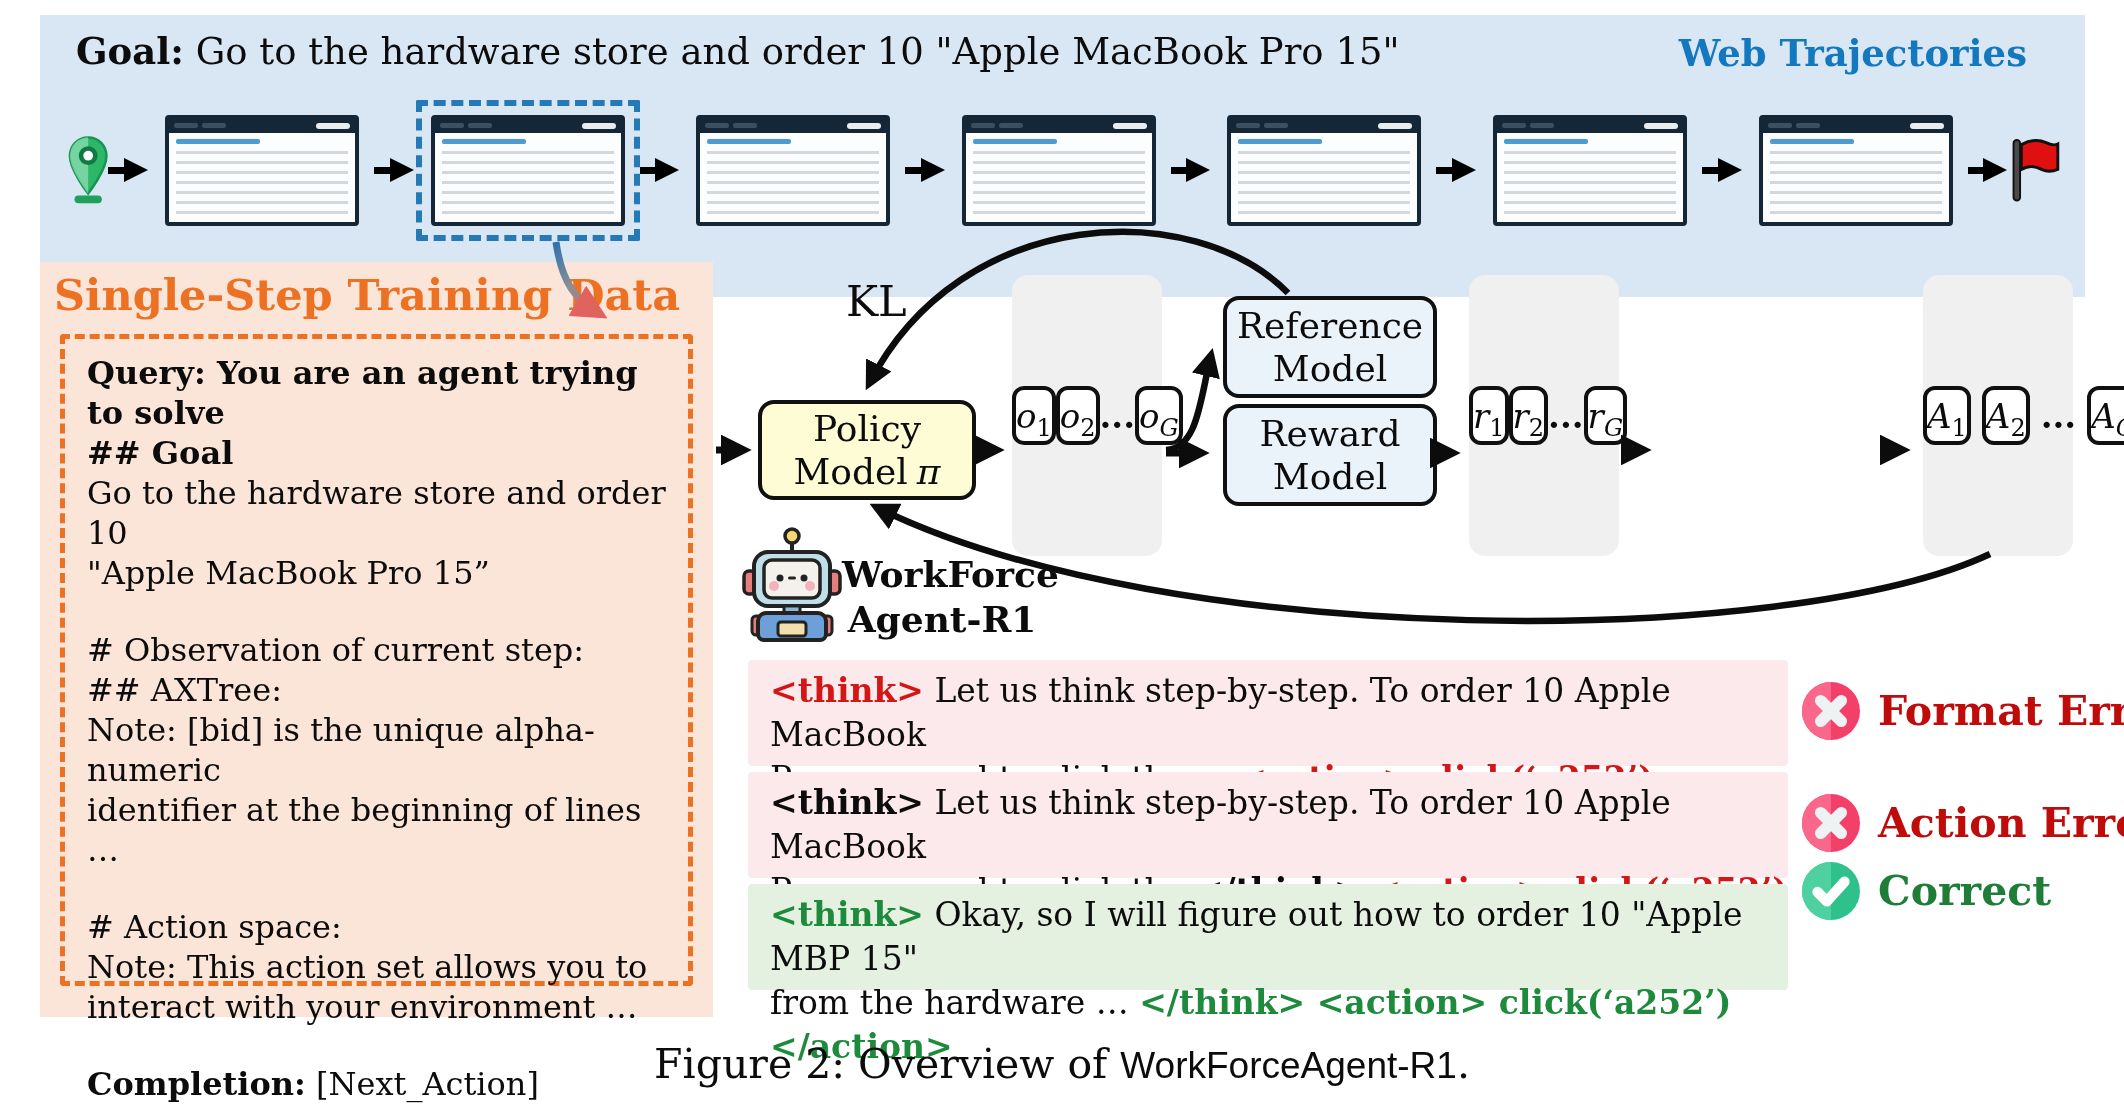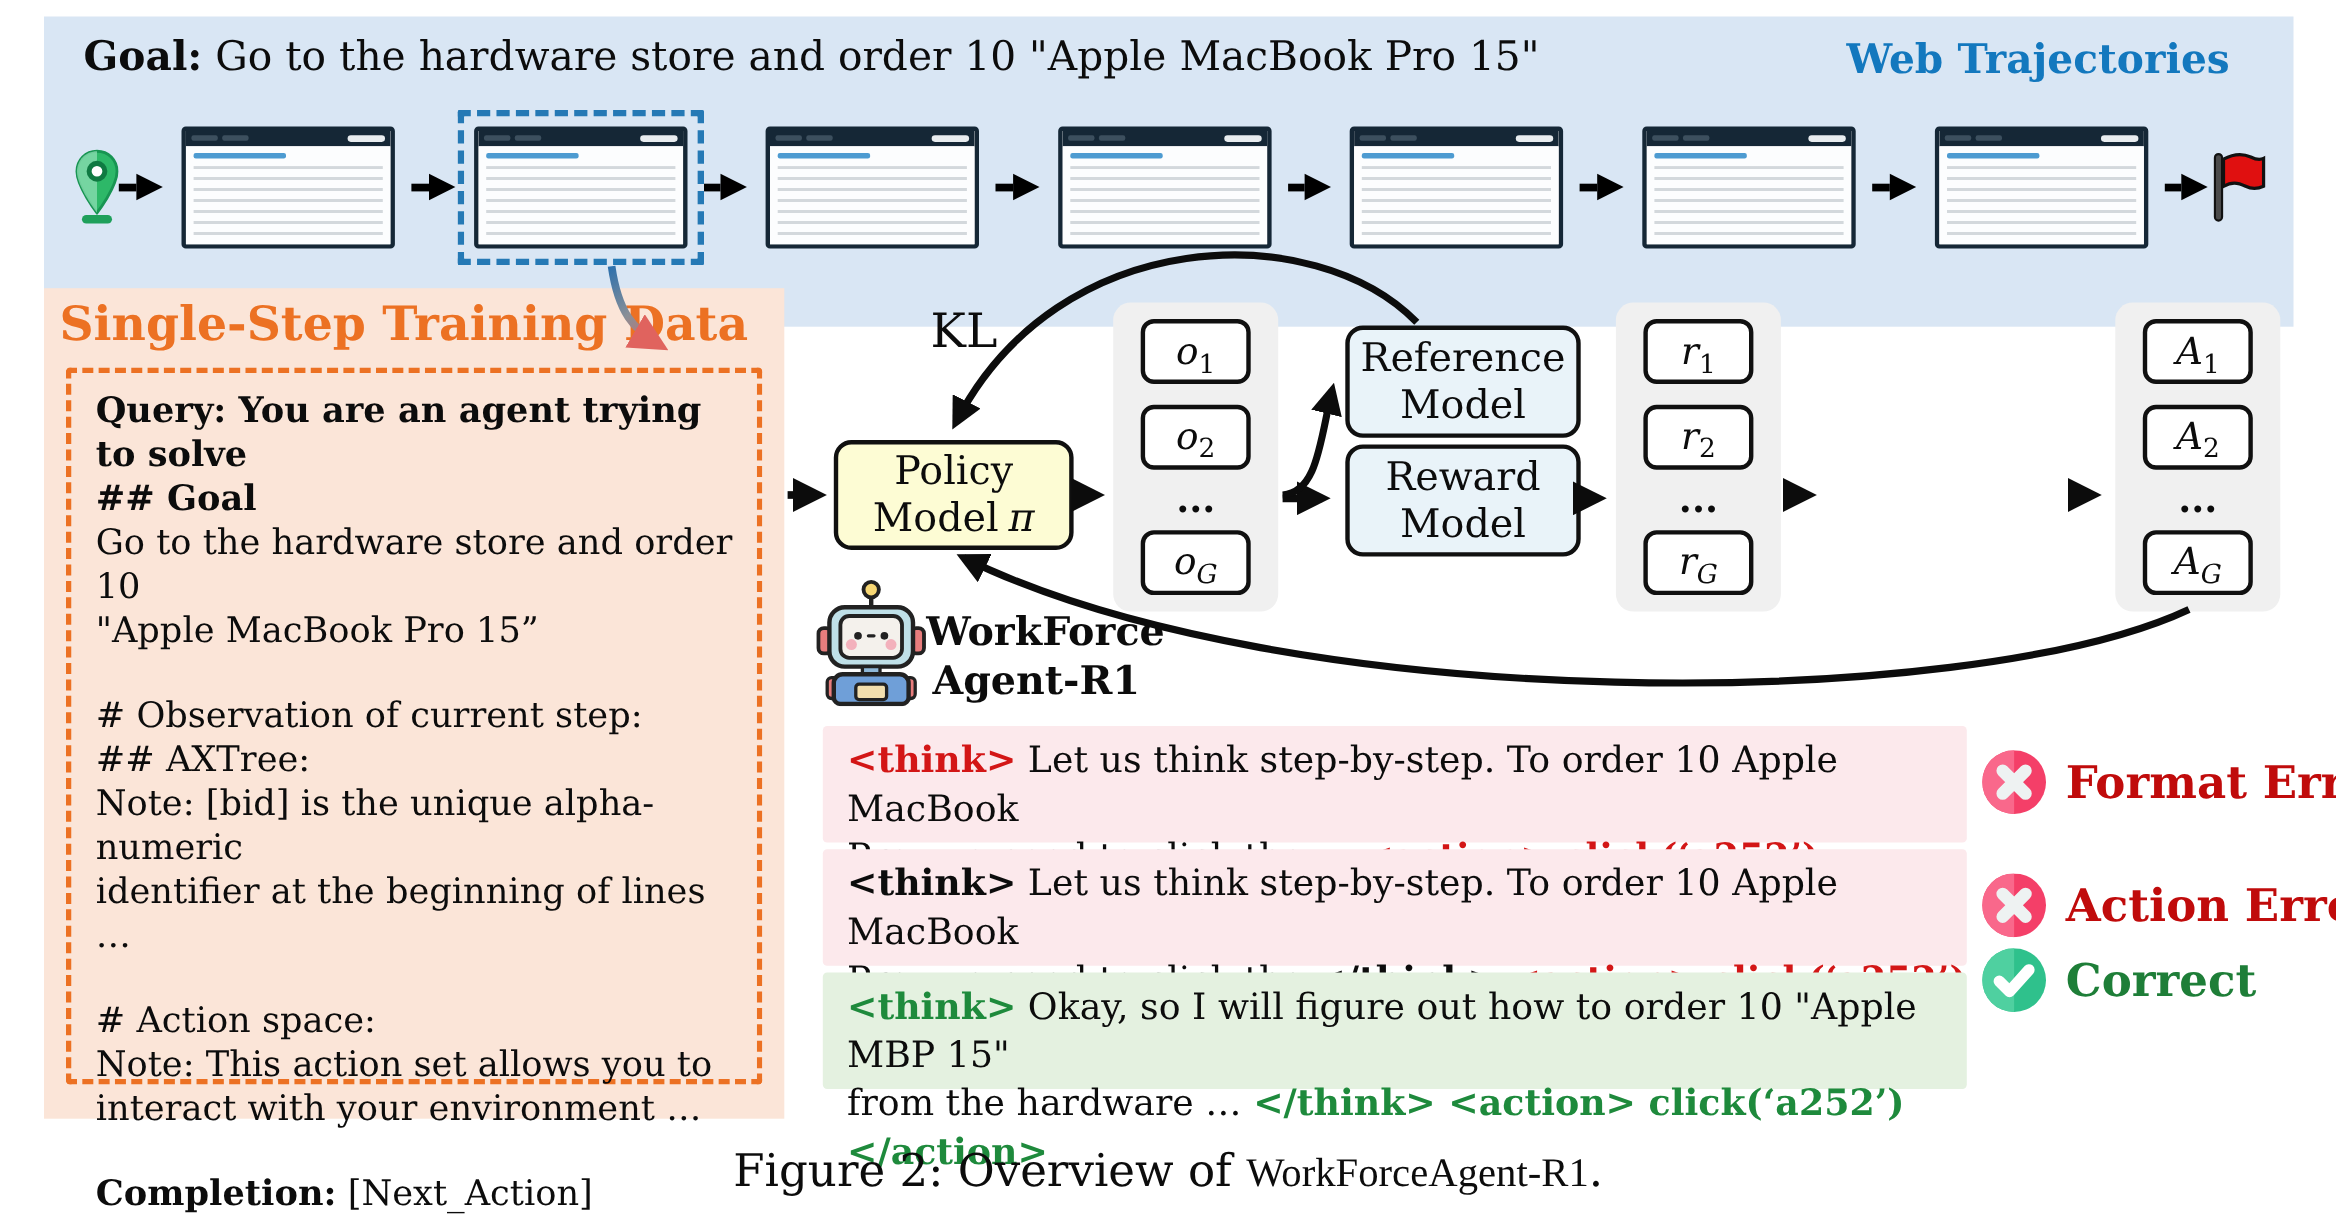--- a/index.html
+++ b/index.html
@@ -41,21 +41,21 @@
   .node{position:absolute;box-sizing:border-box;border:4px solid #101010;background:#e9f3f9;
     border-radius:16px;display:flex;flex-direction:column;justify-content:center;text-align:center;
     font-size:36px;line-height:1.2;}
   .policy{left:758px;top:400px;width:218px;height:100px;background:#fdfcd4;}
   .refm{left:1223px;top:296px;width:214px;height:102px;}
   .rewm{left:1223px;top:404px;width:214px;height:102px;}
   .group{left:1663px;top:400px;width:214px;height:100px;}
   .pi{font-style:italic;margin-left:9px;}
 
   .col{position:absolute;top:275px;width:150px;height:281px;background:#f0f0f0;border-radius:16px;
-    display:flex;flex-direction:column;align-items:center;justify-content:space-between;
+    display:flex;flex-direction:row;align-items:center;justify-content:space-between;
     padding:15px 0;box-sizing:border-box;}
   .col-o{left:1012px;} .col-r{left:1469px;} .col-a{left:1923px;gap:11px;}
   .mini{width:100px;height:59px;background:#fff;border:4px solid #101010;border-radius:12px;
     display:flex;align-items:center;justify-content:center;font-size:34px;box-sizing:border-box;}
   .mini i{font-style:italic;}
   .mini sub{font-size:24px;line-height:0;}
   .dots{font-size:34px;font-weight:bold;line-height:18px;}
 
   .kl{position:absolute;left:846px;top:276px;font-size:43px;}
 
@@ -73,21 +73,21 @@
   .tag-black{color:#0c0c0c;font-weight:bold;}
   .tag-green{color:#1e8a3c;font-weight:bold;}
 
   .result{position:absolute;left:1802px;display:flex;align-items:center;gap:18px;white-space:nowrap;}
   .r1{top:682px;} .r2{top:794px;} .r3{top:862px;}
   .result .txt{font-size:41px;font-weight:bold;}
   .err{color:#c00b0b;}
   .ok{color:#1e7e38;}
 
   .caption{position:absolute;left:0;right:0;top:1040px;text-align:center;font-size:41px;}
-  .caption .mono{font-family:Liberation Serif, serif;font-size:37px;}
+  .caption .mono{font-family:Liberation Sans, sans-serif;font-size:37px;}
 
   .overlay{position:absolute;left:0;top:0;pointer-events:none;}
 </style>
 </head>
 <body>
 
 <div class="stage">
 
   <div class="banner">
     <div class="goal-line">

